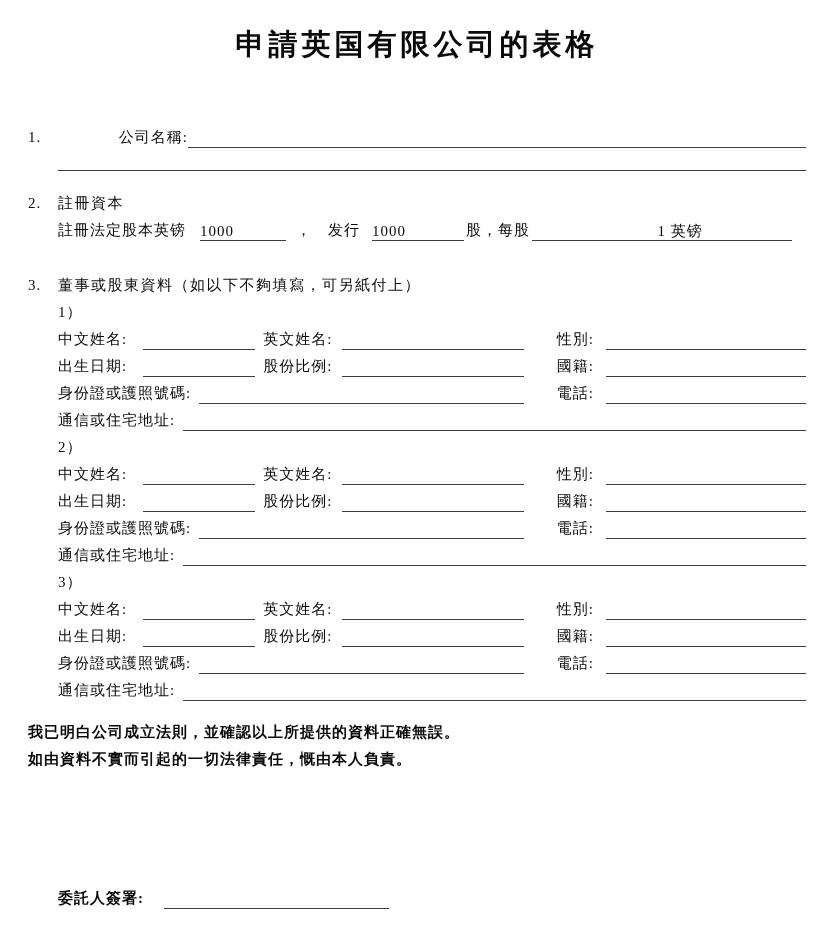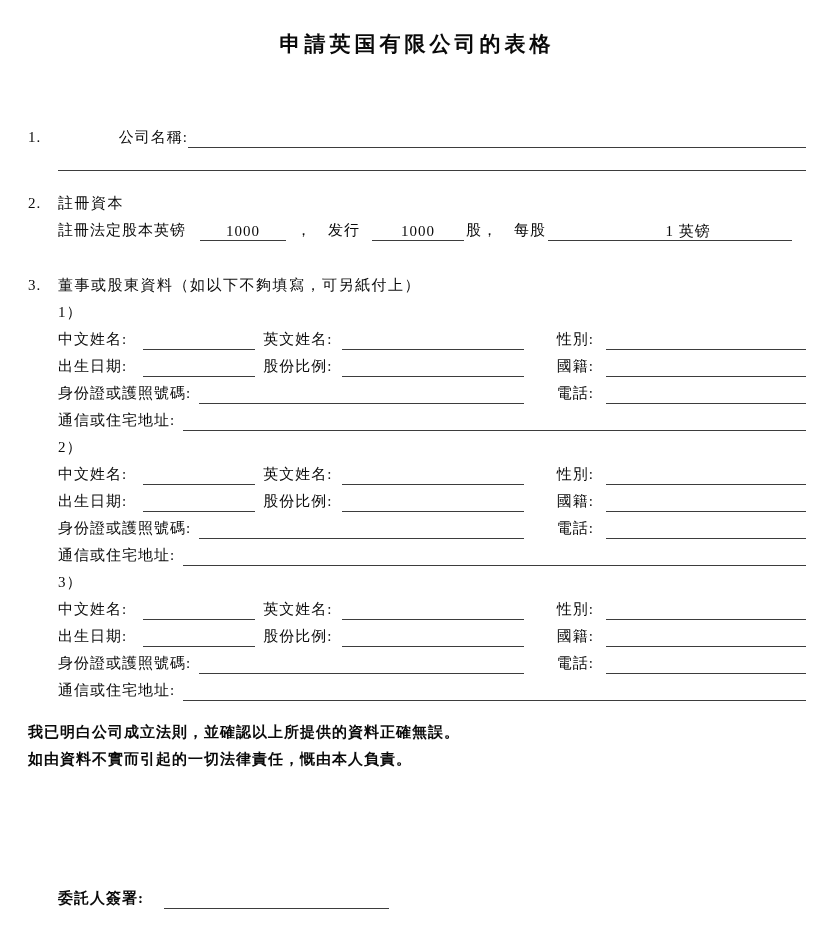--- a/index.html
+++ b/index.html
@@ -15,40 +15,40 @@
     overflow: hidden;
     box-sizing: border-box;
   }
   .doc { padding: 0 30px 0 28px; }
 
   .title {
     margin-top: 24px;
     line-height: 40px;
     text-align: center;
     font-weight: bold;
-    font-size: 21px;
+    font-size: 29px;
     letter-spacing: 4px;
     font-family: "Liberation Sans", "DejaVu Sans", sans-serif;
   }
 
   .frow { display: flex; align-items: flex-end; line-height: 27px; }
   .num { width: 30px; flex: 0 0 30px; }
   .indent { margin-left: 30px; }
   .lab { white-space: nowrap; }
   .bold-sec { letter-spacing: 1.5px; }
 
   .fill {
     border-bottom: 1px solid #3d3d3d;
     height: 20px;
     line-height: 20px;
     margin-bottom: 3px;
     box-sizing: border-box;
   }
   .grow { flex: 1 1 auto; }
-  .center { text-align: center; }
+  .center { }
 
   
   .sec1 { margin-top: 60px; }
   .sec1 .labelbox { flex: 0 0 130px; white-space: nowrap; text-align: right; }
   .sec2 { margin-top: 16px; }
   .sec3 { margin-top: 28px; }
   .decl { margin-top: 15px; line-height: 27px; font-weight: bold; }
   .sig  { margin-top: 112px; }
 
   .u-a { flex: 0 0 112px; margin-left: 16px; }
@@ -57,21 +57,21 @@
   .lab3 { margin-left: 12px; flex: 0 0 58px; text-align: right; white-space: nowrap; }
   .u-c { flex: 0 0 200px; margin-left: 12px; }
   .u-addr { flex: 1 1 auto; margin-left: 8px; }
   .u-id { flex: 1 1 auto; margin-left: 8px; }
 
   .u-cap1 { flex: 0 0 86px; margin-left: 14px; }
   .cap-comma { margin-left: 10px; }
   .cap-issue { margin-left: 16px; }
   .u-cap2 { flex: 0 0 92px; margin-left: 12px; }
   .cap-shares { margin-left: 2px; }
-  .cap-per { margin-left: 16px; }
+  .cap-per { }
   .u-cap3 { flex: 1 1 auto; margin-left: 2px; margin-right: 14px; text-align: center; padding-left: 36px; box-sizing: border-box; }
 
   .u-sig { flex: 0 0 225px; margin-left: 20px; }
   .sig .lab { white-space: nowrap; font-weight: bold; }
 
   .member { }
   .member .idx { line-height: 27px; }
 </style>
 </head>
 <body>

